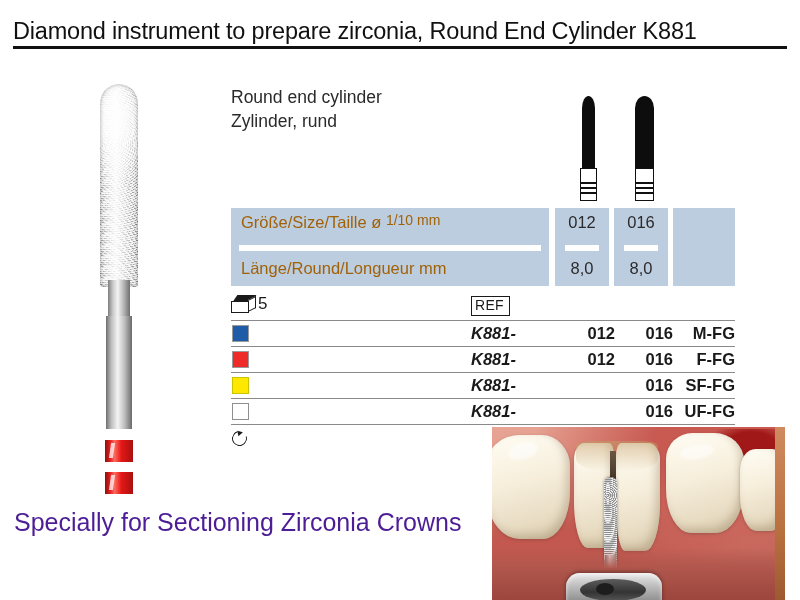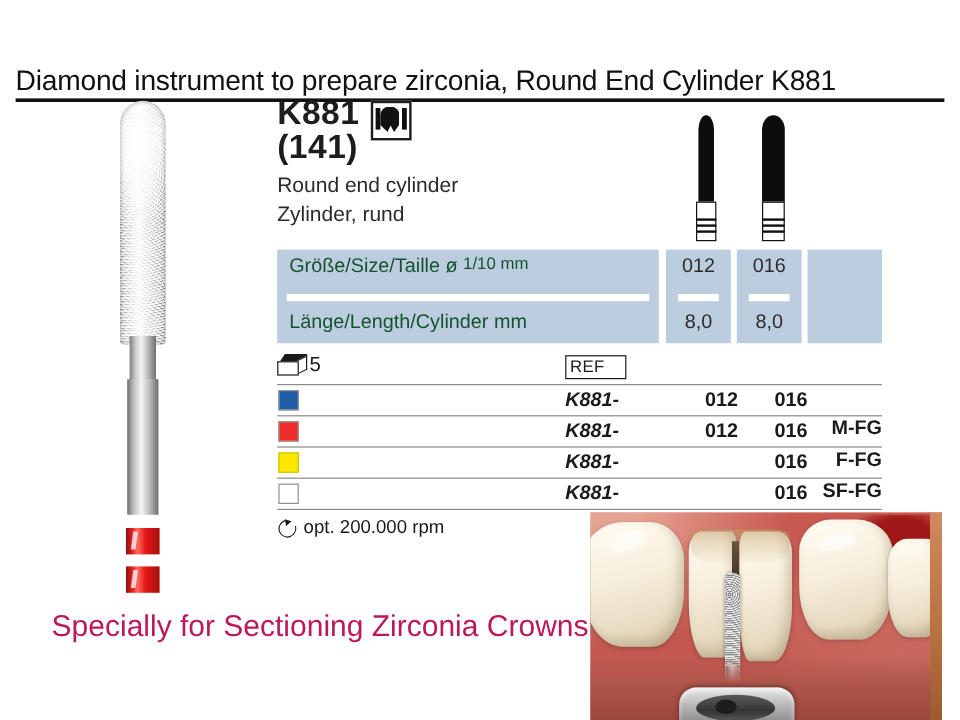--- a/index.html
+++ b/index.html
@@ -15,21 +15,20 @@
     font-family: "Liberation Sans", sans-serif;
     color: #1a1a1a;
   }
 
   
   .title-wrap {
     position: absolute;
     left: 13px;
     top: 18px;
     width: 774px;
-    margin-top: 36px;
   }
   .title-text {
     font-size: 23.5px;
     font-weight: 400;
     letter-spacing: -0.2px;
     color: #111111;
     white-space: nowrap;
   }
   .title-rule {
     margin-top: 1px;
@@ -233,21 +232,21 @@
     height: 6px;
     background: #ffffff;
   }
   .row-split.rs-label { left: 8px; top: 37px; width: 302px; }
   .row-split.rs-012  { left: 334px; top: 37px; width: 34px; }
   .row-split.rs-016  { left: 393px; top: 37px; width: 34px; }
 
   .tbl-text {
     position: absolute;
     font-size: 16.5px;
-    color: #14532d;
+    color: #a16207;
     white-space: nowrap;
   }
   .tbl-text.l1 { left: 241px; top: 213px; }
   .tbl-text.l2 { left: 241px; top: 259px; }
   .frac {
     display: inline-block;
     position: relative;
     top: -3px;
     font-size: 14px;
   }
@@ -308,21 +307,21 @@
     left: 27px;
     top: 0px;
     font-size: 17px;
     color: #1a1a1a;
   }
   .ref-badge {
     position: absolute;
     left: 240px;
     top: 2px;
     border: 1.8px solid #1a1a1a;
-    padding: 0px 17px 1px 3px;
+    padding: 0px 5px 1px 3px;
     font-size: 14px;
     font-weight: 400;
     letter-spacing: 0.3px;
     color: #1a1a1a;
     line-height: 1.2;
   }
 
   
   .prod-rows {
     position: absolute;
@@ -348,21 +347,21 @@
     position: absolute;
     top: 3px;
     font-size: 16.5px;
     font-weight: 700;
     color: #1a1a1a;
     white-space: nowrap;
   }
   .pcell.ref-col   { left: 240px; font-style: italic; }
   .pcell.size1-col { left: 336px; width: 48px; text-align: right; }
   .pcell.size2-col { left: 394px; width: 48px; text-align: right; }
-  .pcell.grit-col  { left: 440px; width: 64px; text-align: right; margin-top: 24px; }
+  .pcell.grit-col  { left: 440px; width: 64px; text-align: right; }
 
   
   .rpm-line {
     position: absolute;
     left: 232px;
     top: 431px;
     display: flex;
     align-items: center;
     gap: 6px;
   }
@@ -393,23 +392,22 @@
     font-size: 15.5px;
     color: #1a1a1a;
   }
 
   
   .tagline {
     position: absolute;
     left: 14px;
     top: 508px;
     font-size: 25px;
-    color: #be185d;
+    color: #4c1d95;
     white-space: nowrap;
-    margin-left: 29px;
   }
 
   
   .photo {
     position: absolute;
     left: 492px;
     top: 427px;
     width: 293px;
     height: 173px;
     overflow: hidden;
@@ -540,31 +538,20 @@
   <div class="bur-shank"></div>
   <div class="ring-red r1">
     <div class="ring-gloss"></div>
   </div>
   <div class="ring-red r2">
     <div class="ring-gloss"></div>
   </div>
 </div>
 
 <div class="head-block">
-  <div class="code-row">
-    <div class="code-col">
-      <div class="code-main">K881</div>
-      <div class="code-alt">(141)</div>
-    </div>
-    <div class="tooth-icon">
-      <div class="ledge-l"></div>
-      <div class="ledge-r"></div>
-      <div class="crown"></div>
-    </div>
-  </div>
   <div class="names">
     <div>Round end cylinder</div>
     <div>Zylinder, rund</div>
   </div>
 </div>
 
 <div class="mini-burs">
   <div class="mini m012">
     <div class="tipblk"></div>
     <div class="shankblk"></div>
@@ -584,21 +571,21 @@
 <div class="size-table">
   <div class="cell label-cell"></div>
   <div class="cell v012"></div>
   <div class="cell v016"></div>
   <div class="cell vblank"></div>
   <div class="row-split rs-label"></div>
   <div class="row-split rs-012"></div>
   <div class="row-split rs-016"></div>
 </div>
 <div class="tbl-text l1"><span>Größe/Size/Taille  ø </span><span class="frac">1/10 mm</span></div>
-<div class="tbl-text l2">Länge/Length/Cylinder  mm</div>
+<div class="tbl-text l2">Länge/Round/Longueur  mm</div>
 <div class="tbl-val c012-top">012</div>
 <div class="tbl-val c016-top">016</div>
 <div class="tbl-val c012-bot">8,0</div>
 <div class="tbl-val c016-bot">8,0</div>
 
 <div class="pack-row">
   <div class="box-icon">
     <div class="bx-top"></div>
     <div class="bx-side"></div>
     <div class="bx-front"></div>
@@ -641,21 +628,20 @@
     <div class="pcell grit-col">UF-FG</div>
   </div>
 
 </div>
 
 <div class="rpm-line">
   <div class="rpm-icon">
     <div class="arc"></div>
     <div class="head"></div>
   </div>
-  <div class="rpm-text">opt. 200.000 rpm</div>
 </div>
 
 <div class="tagline">Specially for Sectioning Zirconia Crowns</div>
 
 <div class="photo">
   <div class="ph-gum"></div>
   <div class="ph-blood"></div>
   <div class="tooth t-left"></div>
   <div class="tooth t-mid-l"></div>
   <div class="tooth t-mid-r"></div>

